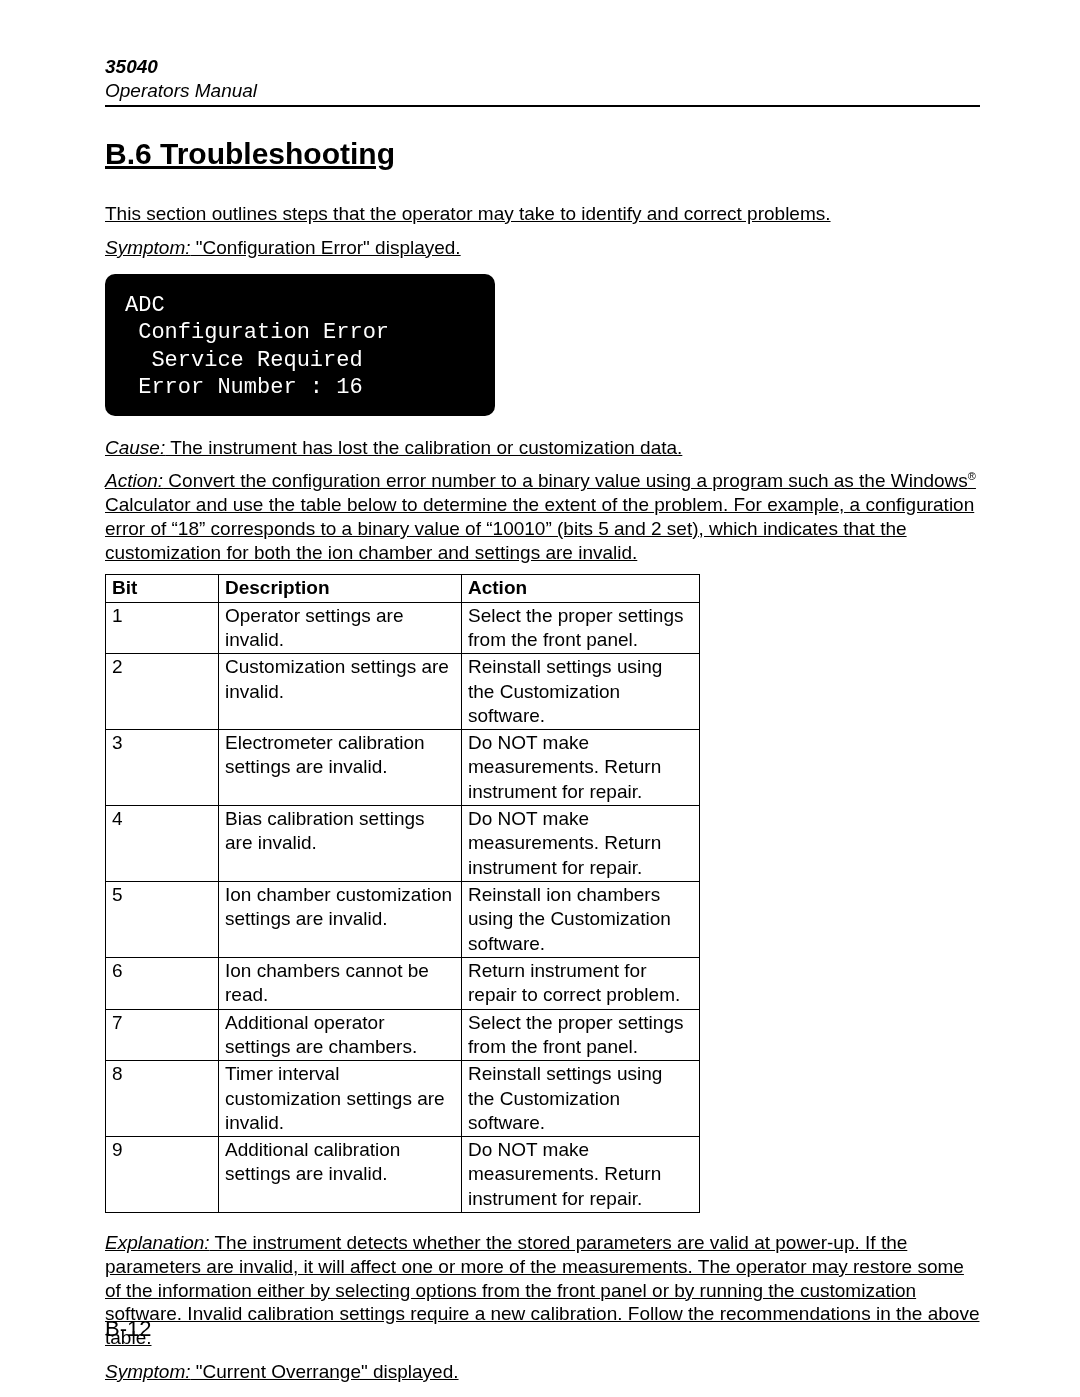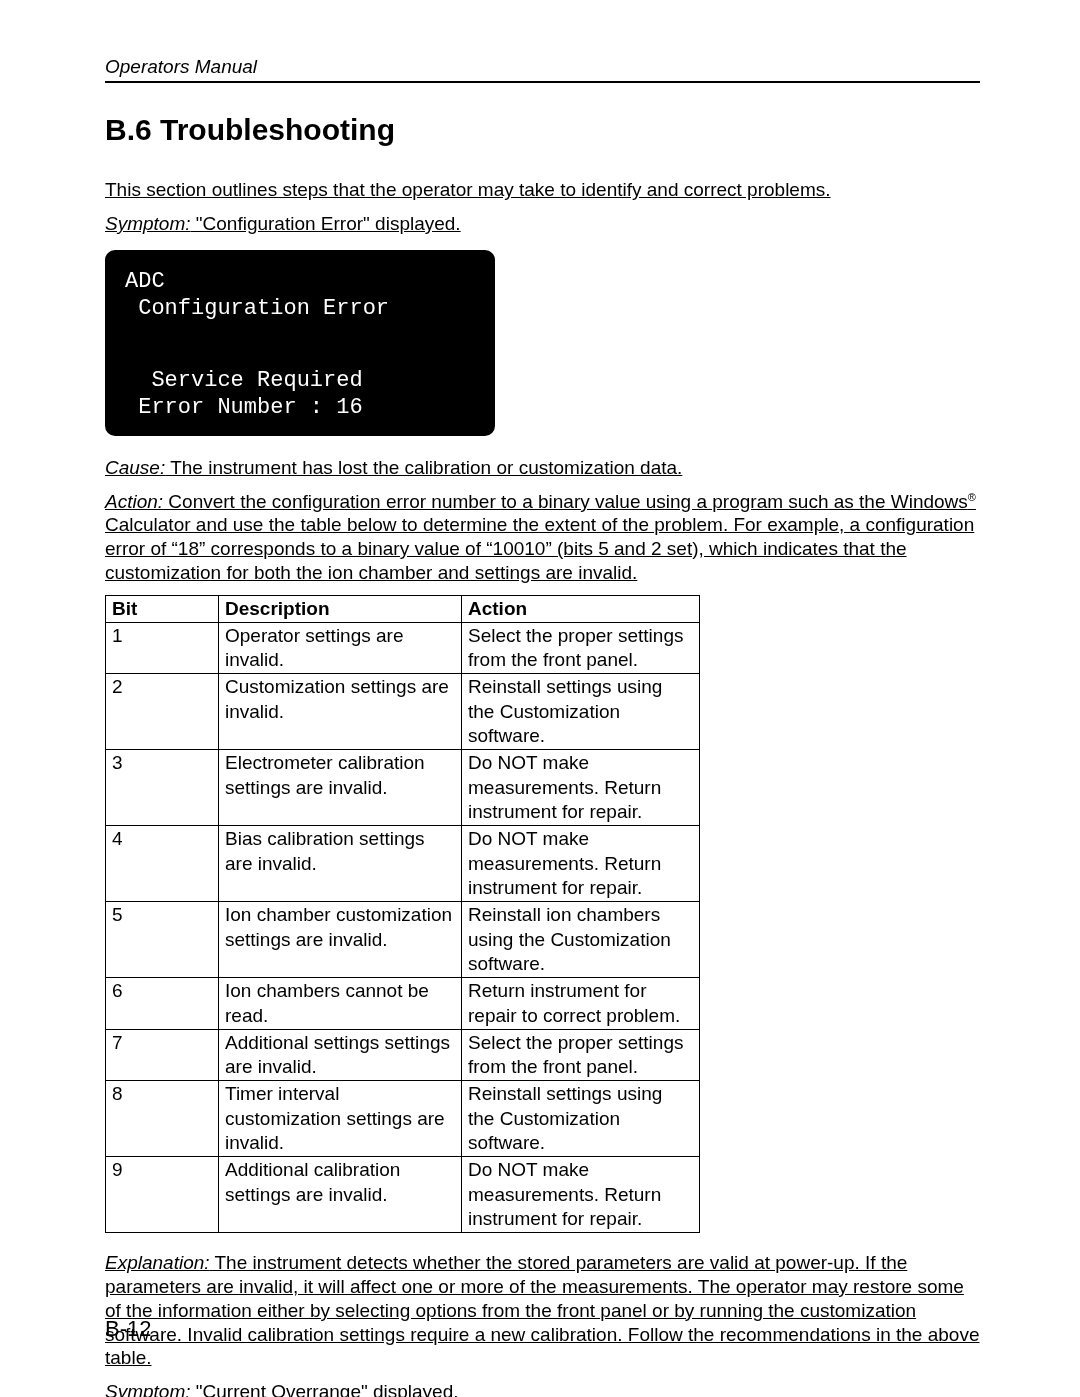--- a/index.html
+++ b/index.html
@@ -20,20 +20,21 @@
     font-weight: bold;
     font-style: italic;
   }
   .hdr-sub {
     font-style: italic;
   }
   h1.section-title {
     font-size: 30px;
     font-weight: bold;
     margin: 0 0 30px 0;
+    text-decoration: underline;
   }
   p { margin: 0 0 10px 0; text-decoration: underline; }
   .ital-label { font-style: italic; text-align: center; }
   .display-box {
     background: #000;
     color: #fff;
     border-radius: 10px;
     padding: 18px 20px 14px 20px;
     width: 350px;
     font-family: "Courier New", Courier, monospace;
@@ -63,35 +64,36 @@
     bottom: 55px;
     left: 105px;
     font-size: 22px;
   }
   sup { font-size: 11px; vertical-align: super; }
 </style>
 </head>
 <body>
 
 <div class="hdr-block">
+  <div class="hdr-num">35040</div>
   <div class="hdr-sub">Operators Manual</div>
 </div>
 
 <h1 class="section-title">B.6 Troubleshooting</h1>
 
 <p>This section outlines steps that the operator may take to identify and correct problems.</p>
 
 <p>
   <span class="ital-label">Symptom:</span><span>  "Configuration Error" displayed.</span>
 </p>
 
 <div class="display-box">
   <div>ADC</div>
   <div style="white-space:pre;"> Configuration Error</div>
-  <div style="white-space:pre;margin-top:44px;">  Service Required</div>
+  <div style="white-space:pre;">  Service Required</div>
   <div style="white-space:pre;"> Error Number : 16</div>
 </div>
 
 <p>
   <span class="ital-label">Cause:</span><span>  The instrument has lost the calibration or customization data.</span>
 </p>
 
 <p>
   <span class="ital-label">Action:</span><span>  Convert the configuration error number to a binary value using a program such as the Windows</span><sup>®</sup><span> Calculator and use the table below to determine the extent of the problem.  For example, a configuration error of “18” corresponds to a binary value of “10010” (bits 5 and 2 set), which indicates that the customization for both the ion chamber and settings are invalid.</span>
 </p>
@@ -130,21 +132,21 @@
         <td class="col-desc">Ion chamber customization settings are invalid.</td>
         <td class="col-act">Reinstall ion chambers using the Customization software.</td>
       </tr>
       <tr>
         <td class="col-bit">6</td>
         <td class="col-desc">Ion chambers cannot be read.</td>
         <td class="col-act">Return instrument for repair to correct problem.</td>
       </tr>
       <tr>
         <td class="col-bit">7</td>
-        <td class="col-desc">Additional settings settings are invalid.</td>
+        <td class="col-desc">Additional operator settings are chambers.</td>
         <td class="col-act">Select the proper settings from the front panel.</td>
       </tr>
       <tr>
         <td class="col-bit">8</td>
         <td class="col-desc">Timer interval customization settings are invalid.</td>
         <td class="col-act">Reinstall settings using the Customization software.</td>
       </tr>
       <tr>
         <td class="col-bit">9</td>
         <td class="col-desc">Additional calibration settings are invalid.</td>

